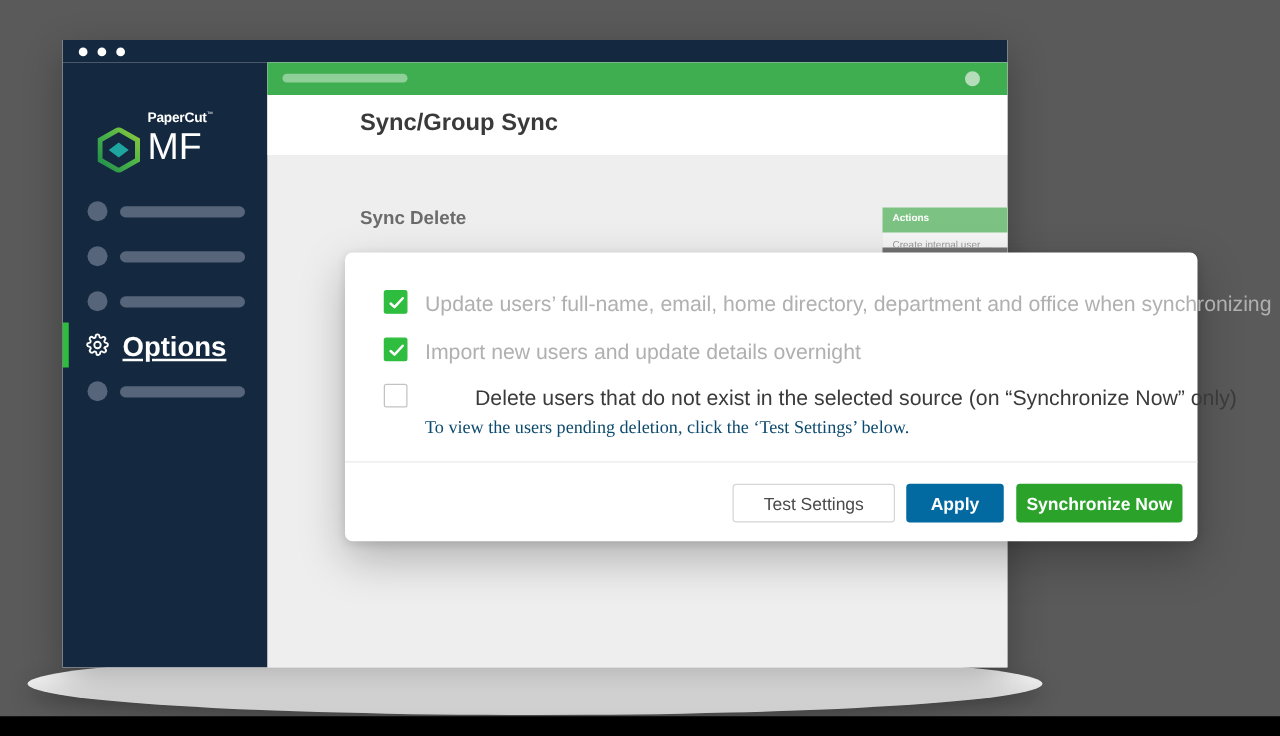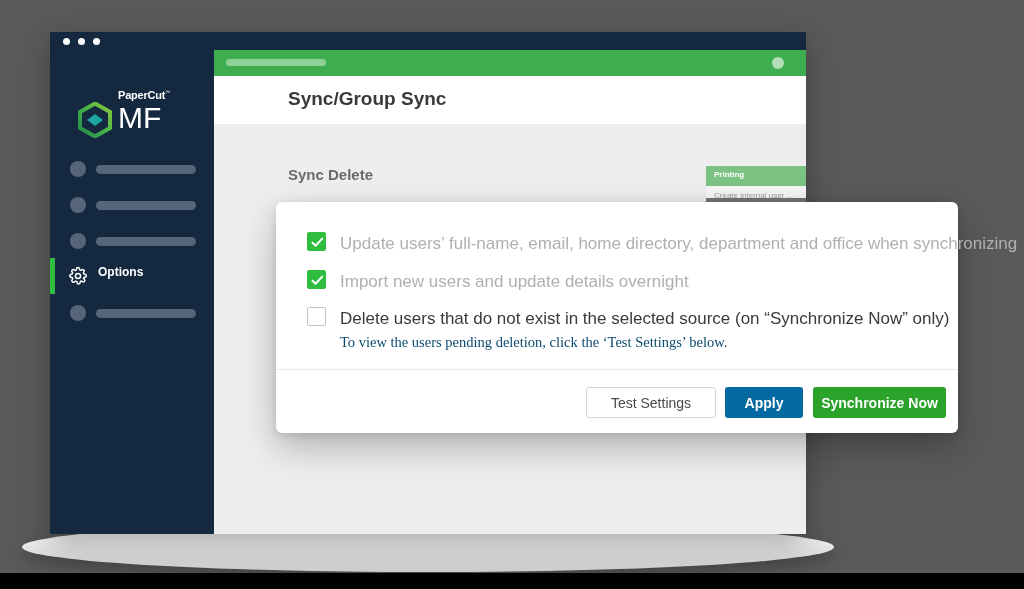--- a/index.html
+++ b/index.html
@@ -176,25 +176,26 @@
     position: absolute;
     left: 18px;
     top: 10px;
     width: 20px;
     height: 20px;
   }
   #options-label {
     position: absolute;
     left: 48px;
     top: 9px;
-    font-size: 12px;
+    font-size: 22px;
     font-weight: bold;
     color: #ffffff;
     letter-spacing: 0px;
     white-space: nowrap;
+    text-decoration: underline;
   }
 
   
   #content {
     position: absolute;
     left: 164px;
     top: 18px;
     width: 592px;
     height: 484px;
     background: #eeeeee;
@@ -343,21 +344,21 @@
   }
   .check-label {
     position: absolute;
     left: 33px;
     top: 0px;
     font-size: 17px;
     line-height: 23px;
     white-space: nowrap;
   }
   .check-label.disabled { color: #b0b0b0; }
-  .check-label.active { color: #3a3a3a; }
+  .check-label.active { color: #3a3a3a; margin-left: 40px; }
   .check-sub {
     position: absolute;
     left: 33px;
     top: 24px;
     font-size: 14.5px;
     line-height: 23px;
     color: #0c4a6e;
     white-space: nowrap;
     font-family: Liberation Serif, serif;
   }
@@ -490,21 +491,21 @@
       <div id="page-header">
         <div id="page-title">Sync/Group Sync</div>
       </div>
 
       <div id="section-title">Sync Delete</div>
       <div id="skel-0" class="skel-line"></div>
       <div id="skel-1" class="skel-line"></div>
       <div id="skel-2" class="skel-line"></div>
 
       <div id="actions-panel">
-        <div id="actions-header">Printing</div>
+        <div id="actions-header">Actions</div>
         <div class="action-row">Create internal user ...</div>
         <div class="action-row">Notification options</div>
         <div class="action-row">Printing notifications</div>
       </div>
     </div>
   </div>
 
   <div id="dialog">
     <div id="dialog-body">
 

